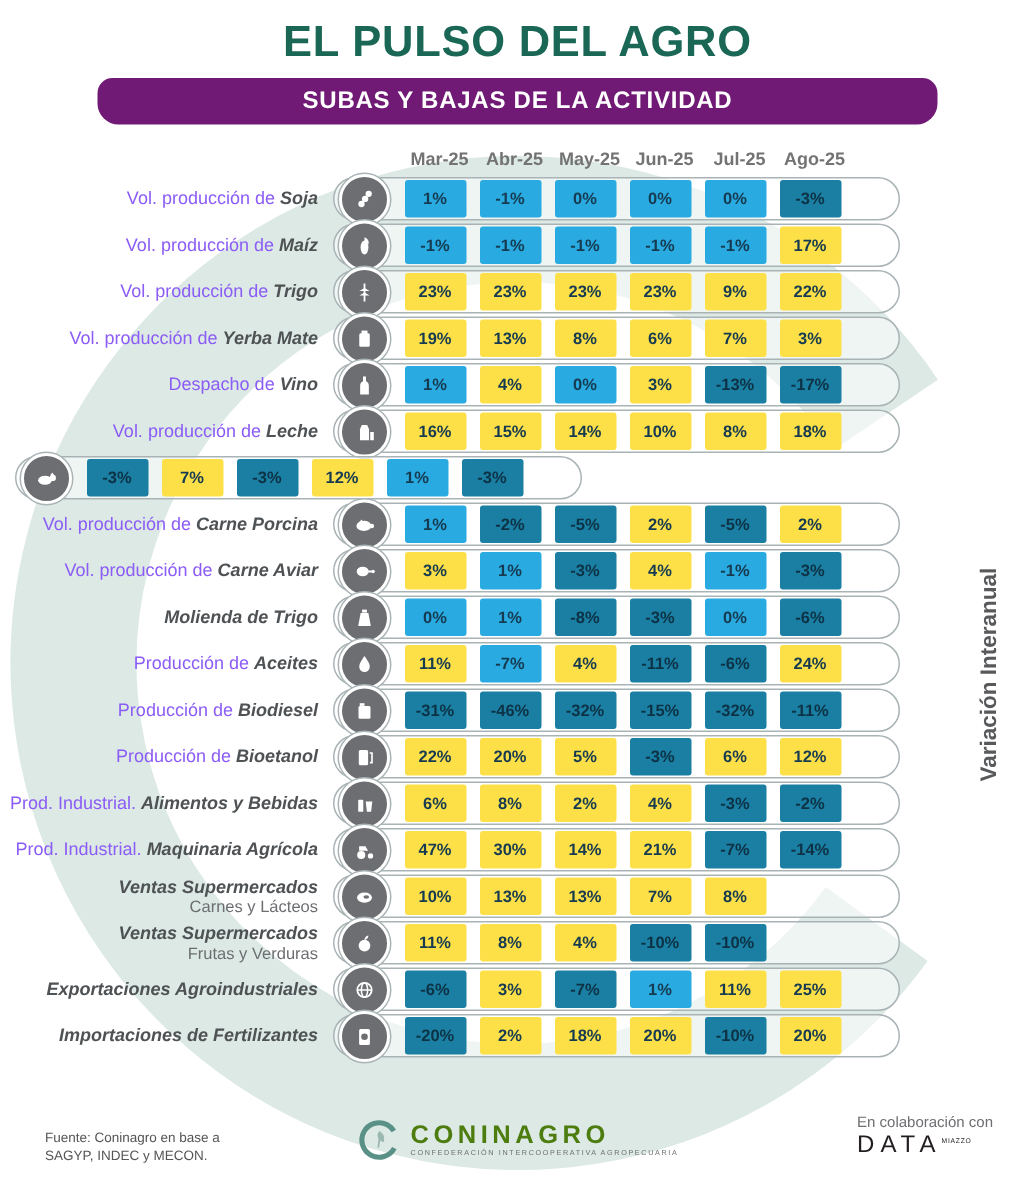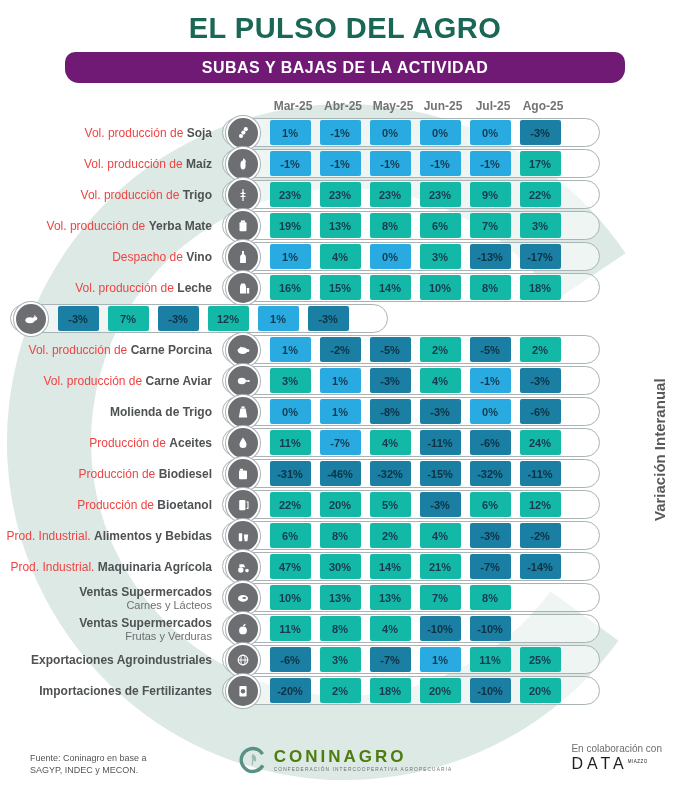--- a/index.html
+++ b/index.html
@@ -13,33 +13,33 @@
   .banner{width:560px;margin:7px auto 0;background:#701a75;border-radius:10px 10px 14px 14px;
           height:31px;line-height:31px;text-align:center;color:#fff;font-weight:bold;
           font-size:16px;letter-spacing:.5px;}
 
   .months{display:flex;margin:16px 0 4px 268px;}
   .month{width:50px;text-align:center;font-size:12px;font-weight:bold;color:#737373;}
 
   .rows{margin-top:2px;}
   .row{display:flex;align-items:center;height:31px;}
   .row-label{width:212px;text-align:right;line-height:1.05;white-space:nowrap;}
-  .row-label .prefix{font-size:12px;color:#ef4444;}
-  .row-label .main{font-size:12px;font-weight:bold;color:#4f5254;}
+  .row-label .prefix{font-size:12px;color:#8b5cf6;}
+  .row-label .main{font-size:12px;font-weight:bold;color:#4f5254;font-style:italic;}
   .row-label .sub{font-size:11px;color:#6d6e71;}
   .pill{margin-left:10px;width:378px;height:29px;display:flex;align-items:center;
         border:1px solid #a9b3b5;border-radius:16px;background:rgba(255,255,255,.55);
         padding-left:3px;box-sizing:border-box;}
   .icon-circle{width:30px;height:30px;border-radius:50%;background:#6d6e71;
                border:2px solid #fff;box-shadow:0 0 0 1px #a9b3b5;flex:0 0 auto;
                display:flex;align-items:center;justify-content:center;margin-right:5px;}
   .slot{width:50px;display:flex;align-items:center;justify-content:center;flex:0 0 auto;}
   .cell{width:41px;height:25px;border-radius:2px;display:flex;align-items:center;
         justify-content:center;font-size:11px;font-weight:bold;color:#163a50;}
-  .cell.up{background:#14b8a6;}
+  .cell.up{background:#fde047;}
   .cell.zero{background:#29ABE2;}
   .cell.down{background:#1A7FA2;color:#0d3246;}
 
   .side-label{position:absolute;right:22px;top:320px;height:260px;writing-mode:vertical-rl;
               transform:rotate(180deg);font-size:15px;font-weight:bold;color:#58595B;
               text-align:center;z-index:1;}
 
   .footer{position:absolute;left:0;right:0;bottom:0;height:60px;z-index:1;}
   .source{position:absolute;left:30px;bottom:12px;width:160px;font-size:9px;color:#555;
           line-height:1.4;}

